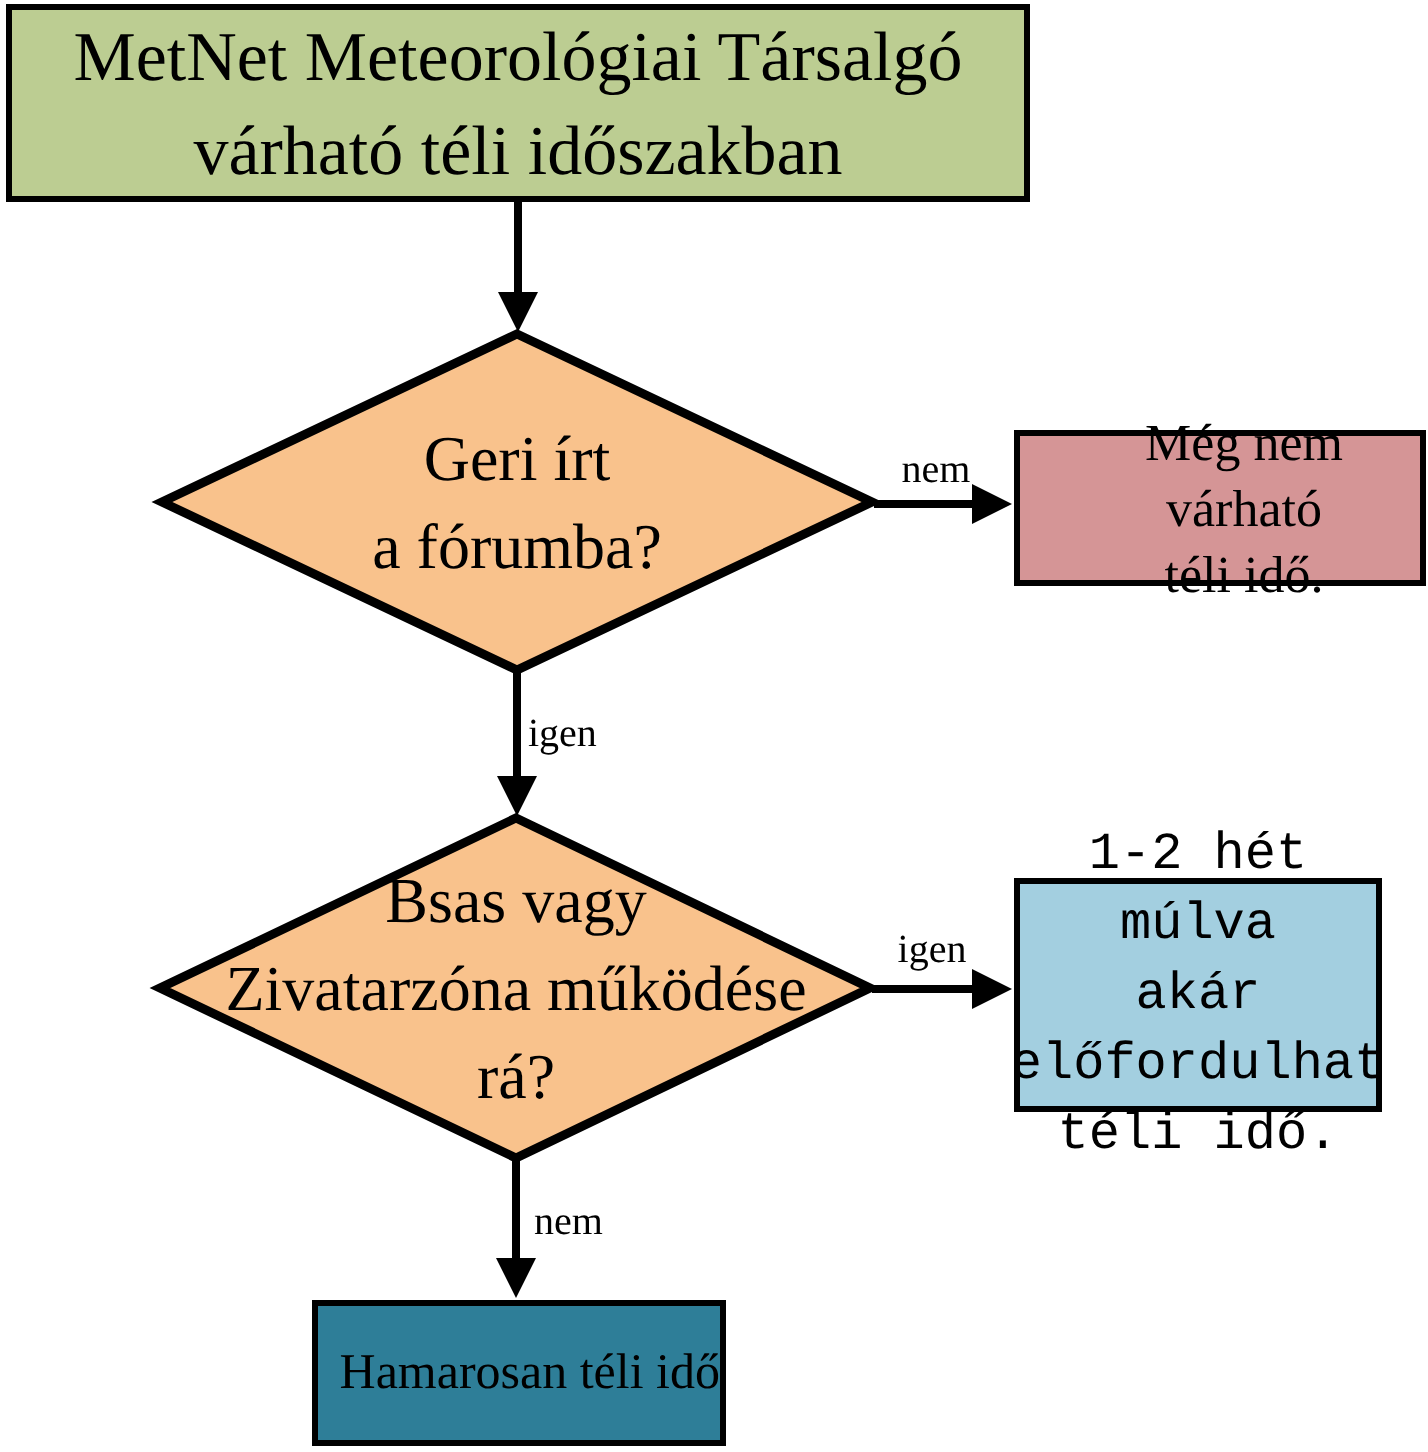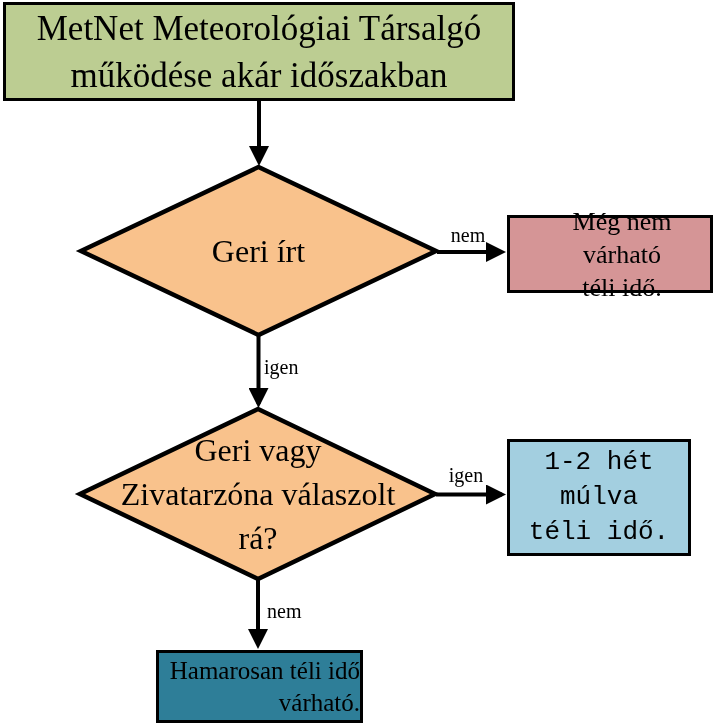--- a/index.html
+++ b/index.html
@@ -60,46 +60,47 @@
 
     <line x1="259" y1="100" x2="259" y2="162" stroke="#000000" stroke-width="4" marker-end="url(#ah)"></line>
     <line x1="437" y1="252" x2="502" y2="252" stroke="#000000" stroke-width="4" marker-end="url(#ah)"></line>
     <line x1="258.5" y1="336" x2="258.5" y2="404" stroke="#000000" stroke-width="4" marker-end="url(#ah)"></line>
     <line x1="436" y1="494.5" x2="502" y2="494.5" stroke="#000000" stroke-width="4" marker-end="url(#ah)"></line>
     <line x1="258" y1="580" x2="258" y2="645" stroke="#000000" stroke-width="4" marker-end="url(#ah)"></line>
   </svg>
 
   <div class="node title-box" style="background-color: rgb(188, 205, 146);">
     <div>MetNet Meteorológiai Társalgó</div>
-    <div>működése akár időszakban</div>
+    <div>várható téli időszakban</div>
   </div>
 
   <div class="dtext d1">
     <div>Geri írt</div>
+    <div>a fórumba?</div>
   </div>
 
   <div class="node pink-box" style="background-color: rgb(213, 149, 150);">
     <div>Még nem várható</div>
     <div>téli idő.</div>
   </div>
 
   <div class="dtext d2">
-    <div>Geri vagy</div>
-    <div>Zivatarzóna válaszolt</div>
+    <div>Bsas vagy</div>
+    <div>Zivatarzóna működése</div>
     <div>rá?</div>
   </div>
 
   <div class="node blue-box" style="background-color: rgb(163, 207, 224);">
     <div>1-2 hét múlva</div>
+    <div>akár előfordulhat</div>
     <div>téli idő.</div>
   </div>
 
   <div class="node teal-box" style="background-color: rgb(46, 126, 152);">
     <div>Hamarosan téli idő</div>
-    <div>várható.</div>
   </div>
 
   <div class="label label-no1">nem</div>
   <div class="label label-yes1">igen</div>
   <div class="label label-yes2">igen</div>
   <div class="label label-no2">nem</div>
 
 </div>
 
 </body></html>

